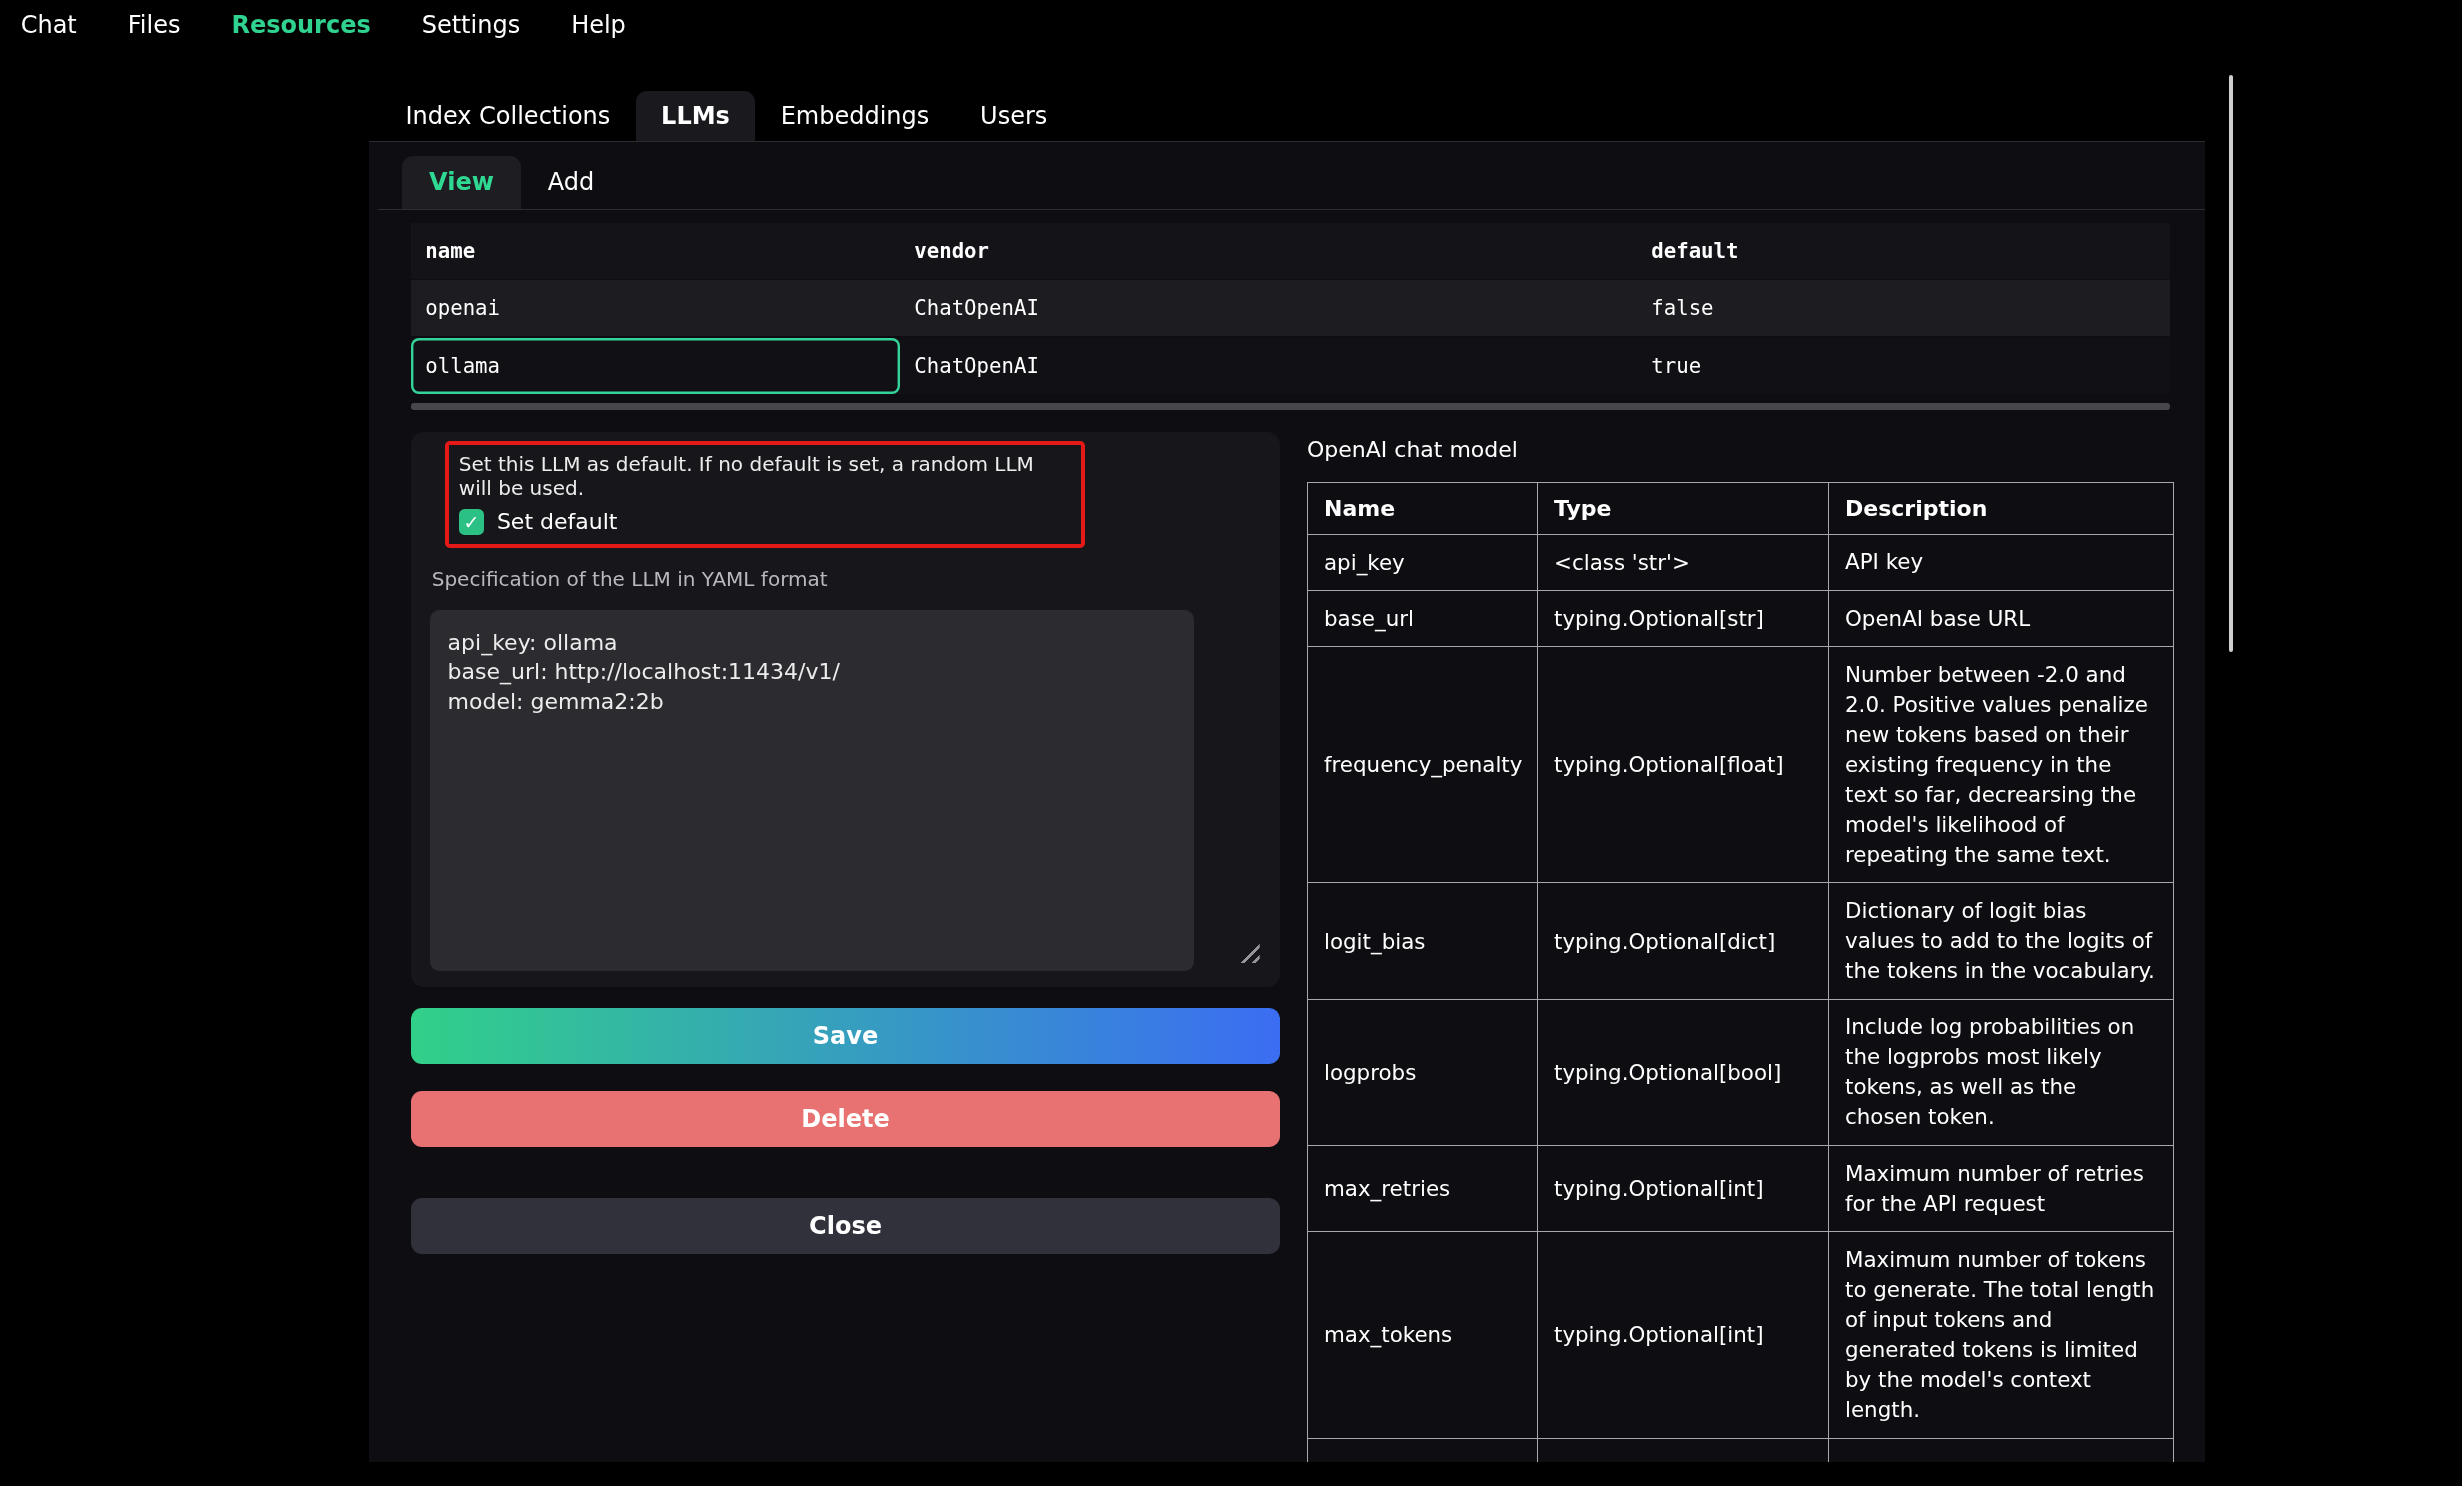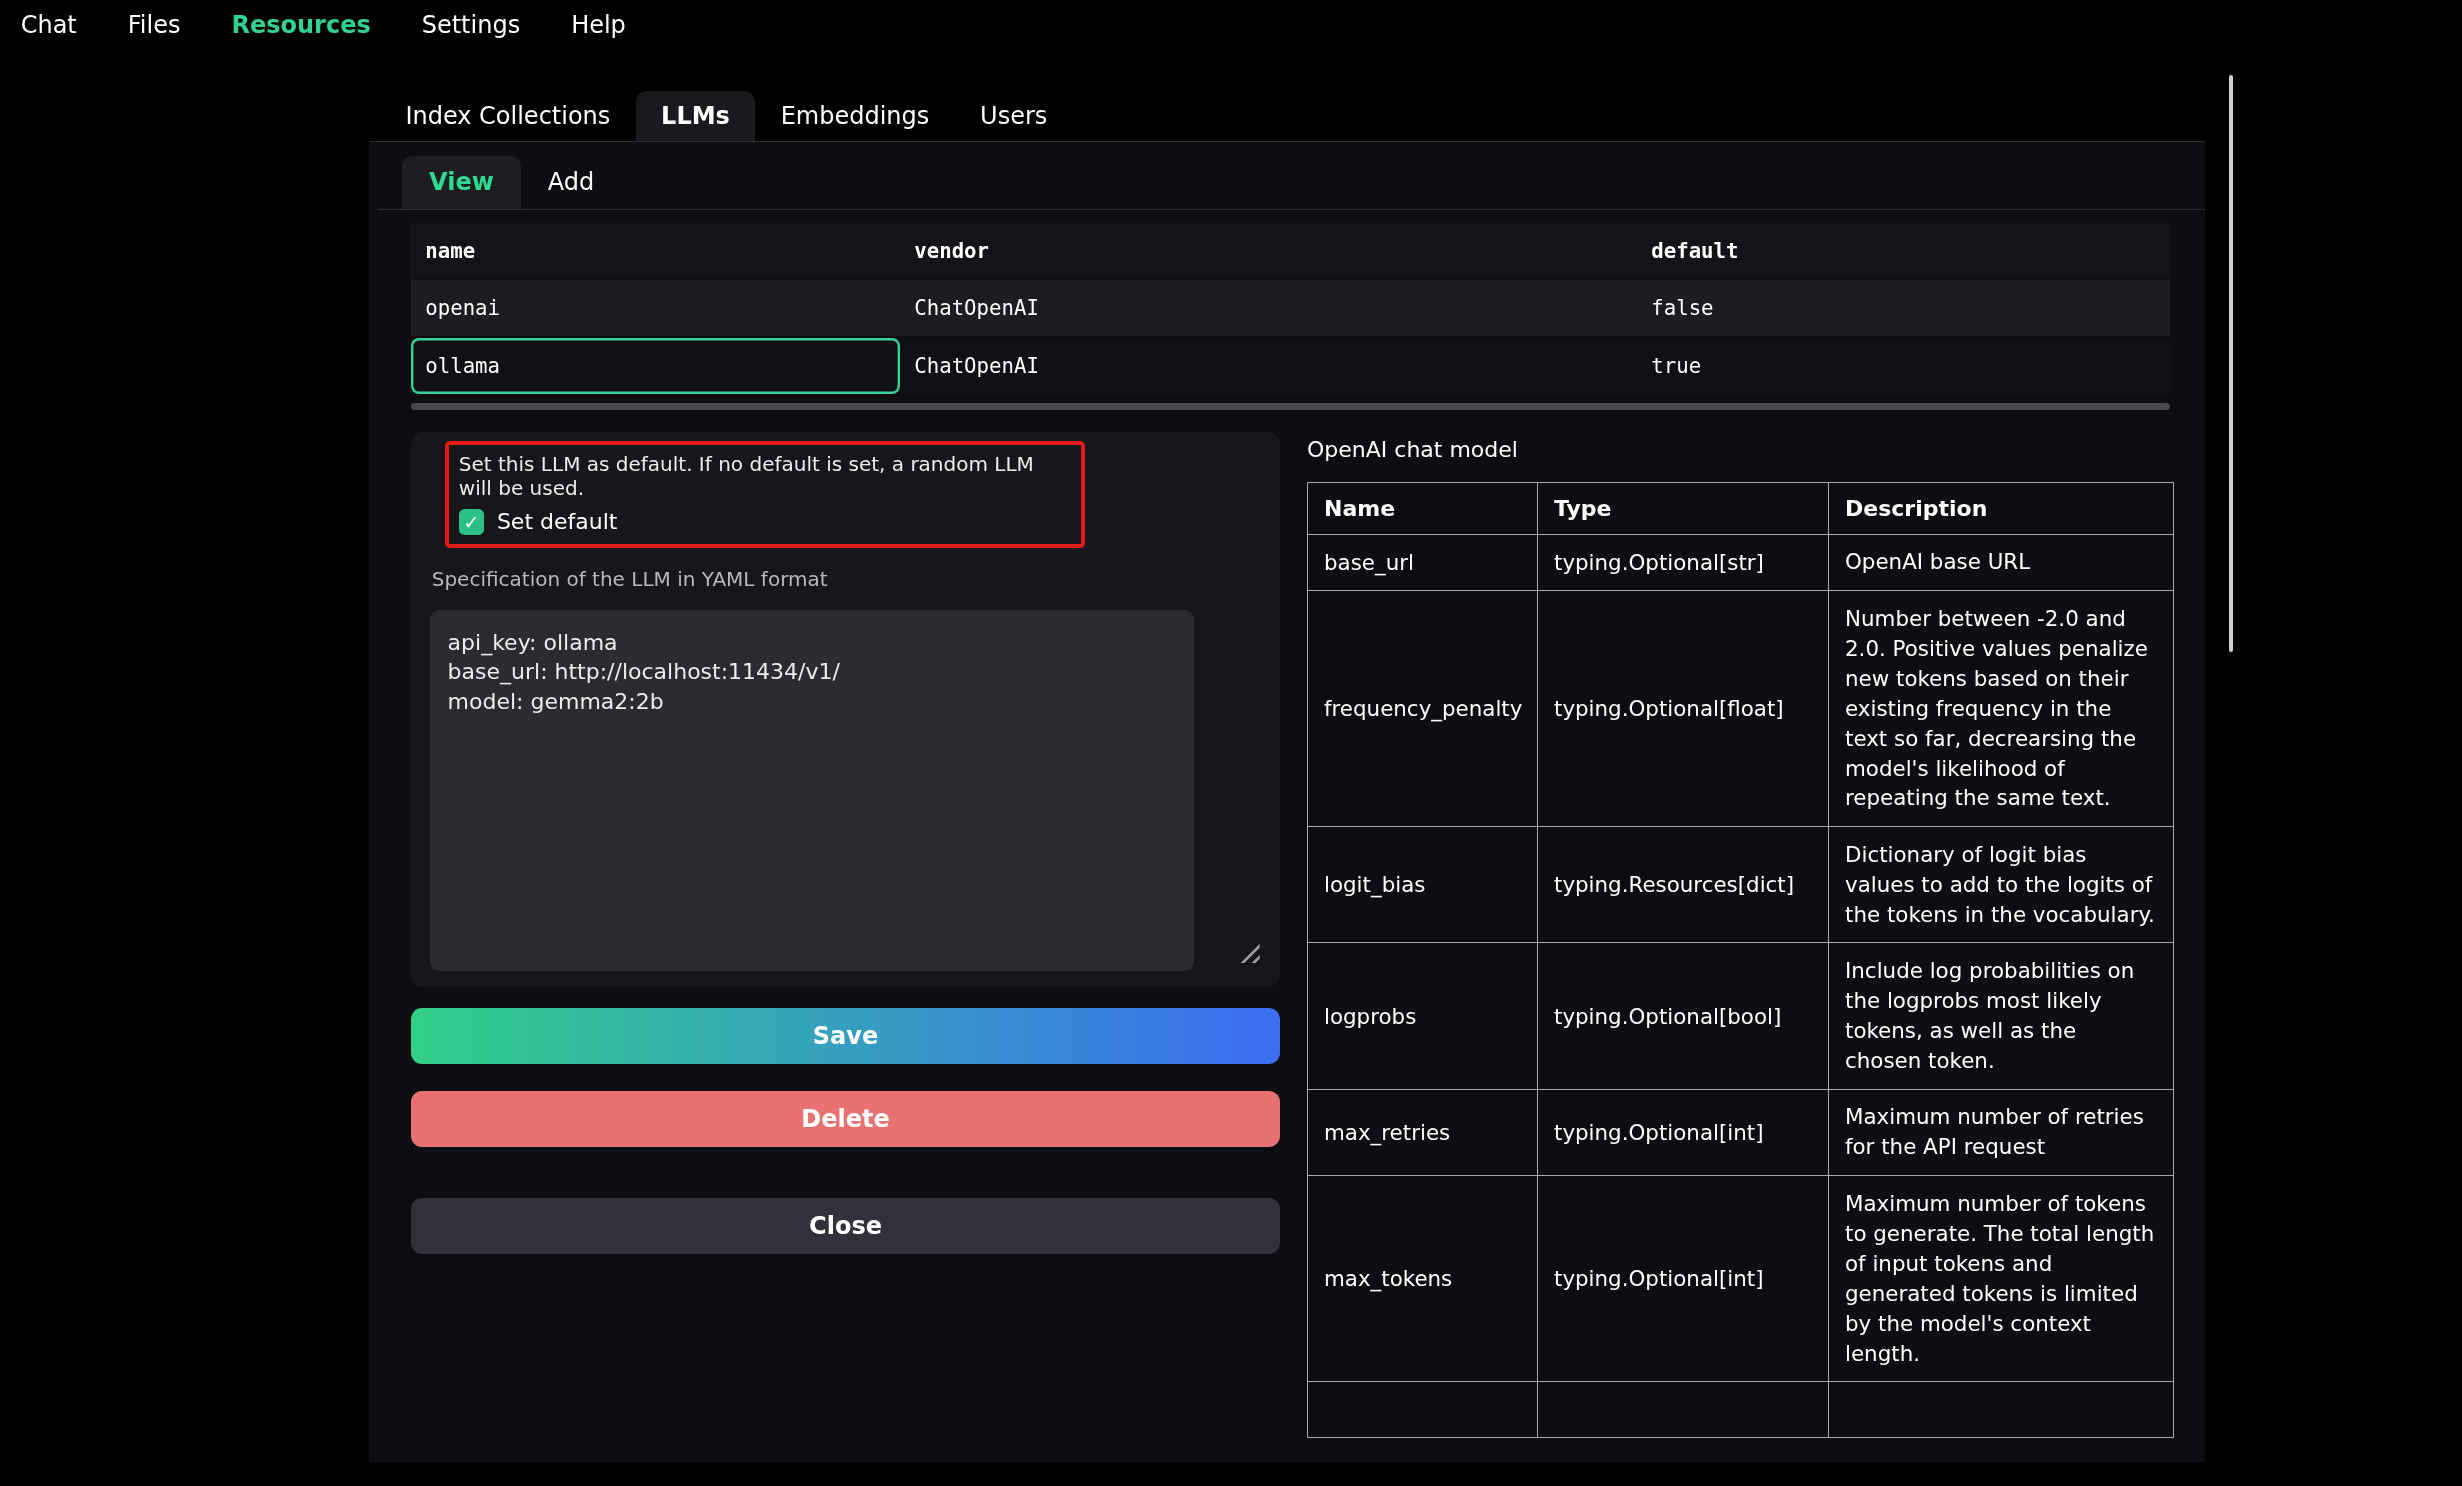--- a/index.html
+++ b/index.html
@@ -166,32 +166,37 @@
           <table class="doc-table">
             <thead>
               <tr>
                 <th class="col-w-name">Name</th>
                 <th class="col-w-type">Type</th>
                 <th class="col-w-desc">Description</th>
               </tr>
             </thead>
             <tbody>
               <tr>
+                <td>api_key</td>
+                <td>&lt;class 'str'&gt;</td>
+                <td class="t-desc">API key</td>
+              </tr>
+              <tr>
                 <td>base_url</td>
                 <td>typing.Optional[str]</td>
                 <td class="t-desc">OpenAI base URL</td>
               </tr>
               <tr>
                 <td>frequency_penalty</td>
                 <td>typing.Optional[float]</td>
                 <td class="t-desc">Number between -2.0 and 2.0. Positive values penalize new tokens based on their existing frequency in the text so far, decrearsing the model's likelihood of repeating the same text.</td>
               </tr>
               <tr>
                 <td>logit_bias</td>
-                <td>typing.Resources[dict]</td>
+                <td>typing.Optional[dict]</td>
                 <td class="t-desc">Dictionary of logit bias values to add to the logits of the tokens in the vocabulary.</td>
               </tr>
               <tr>
                 <td>logprobs</td>
                 <td>typing.Optional[bool]</td>
                 <td class="t-desc">Include log probabilities on the logprobs most likely tokens, as well as the chosen token.</td>
               </tr>
               <tr>
                 <td>max_retries</td>
                 <td>typing.Optional[int]</td>

